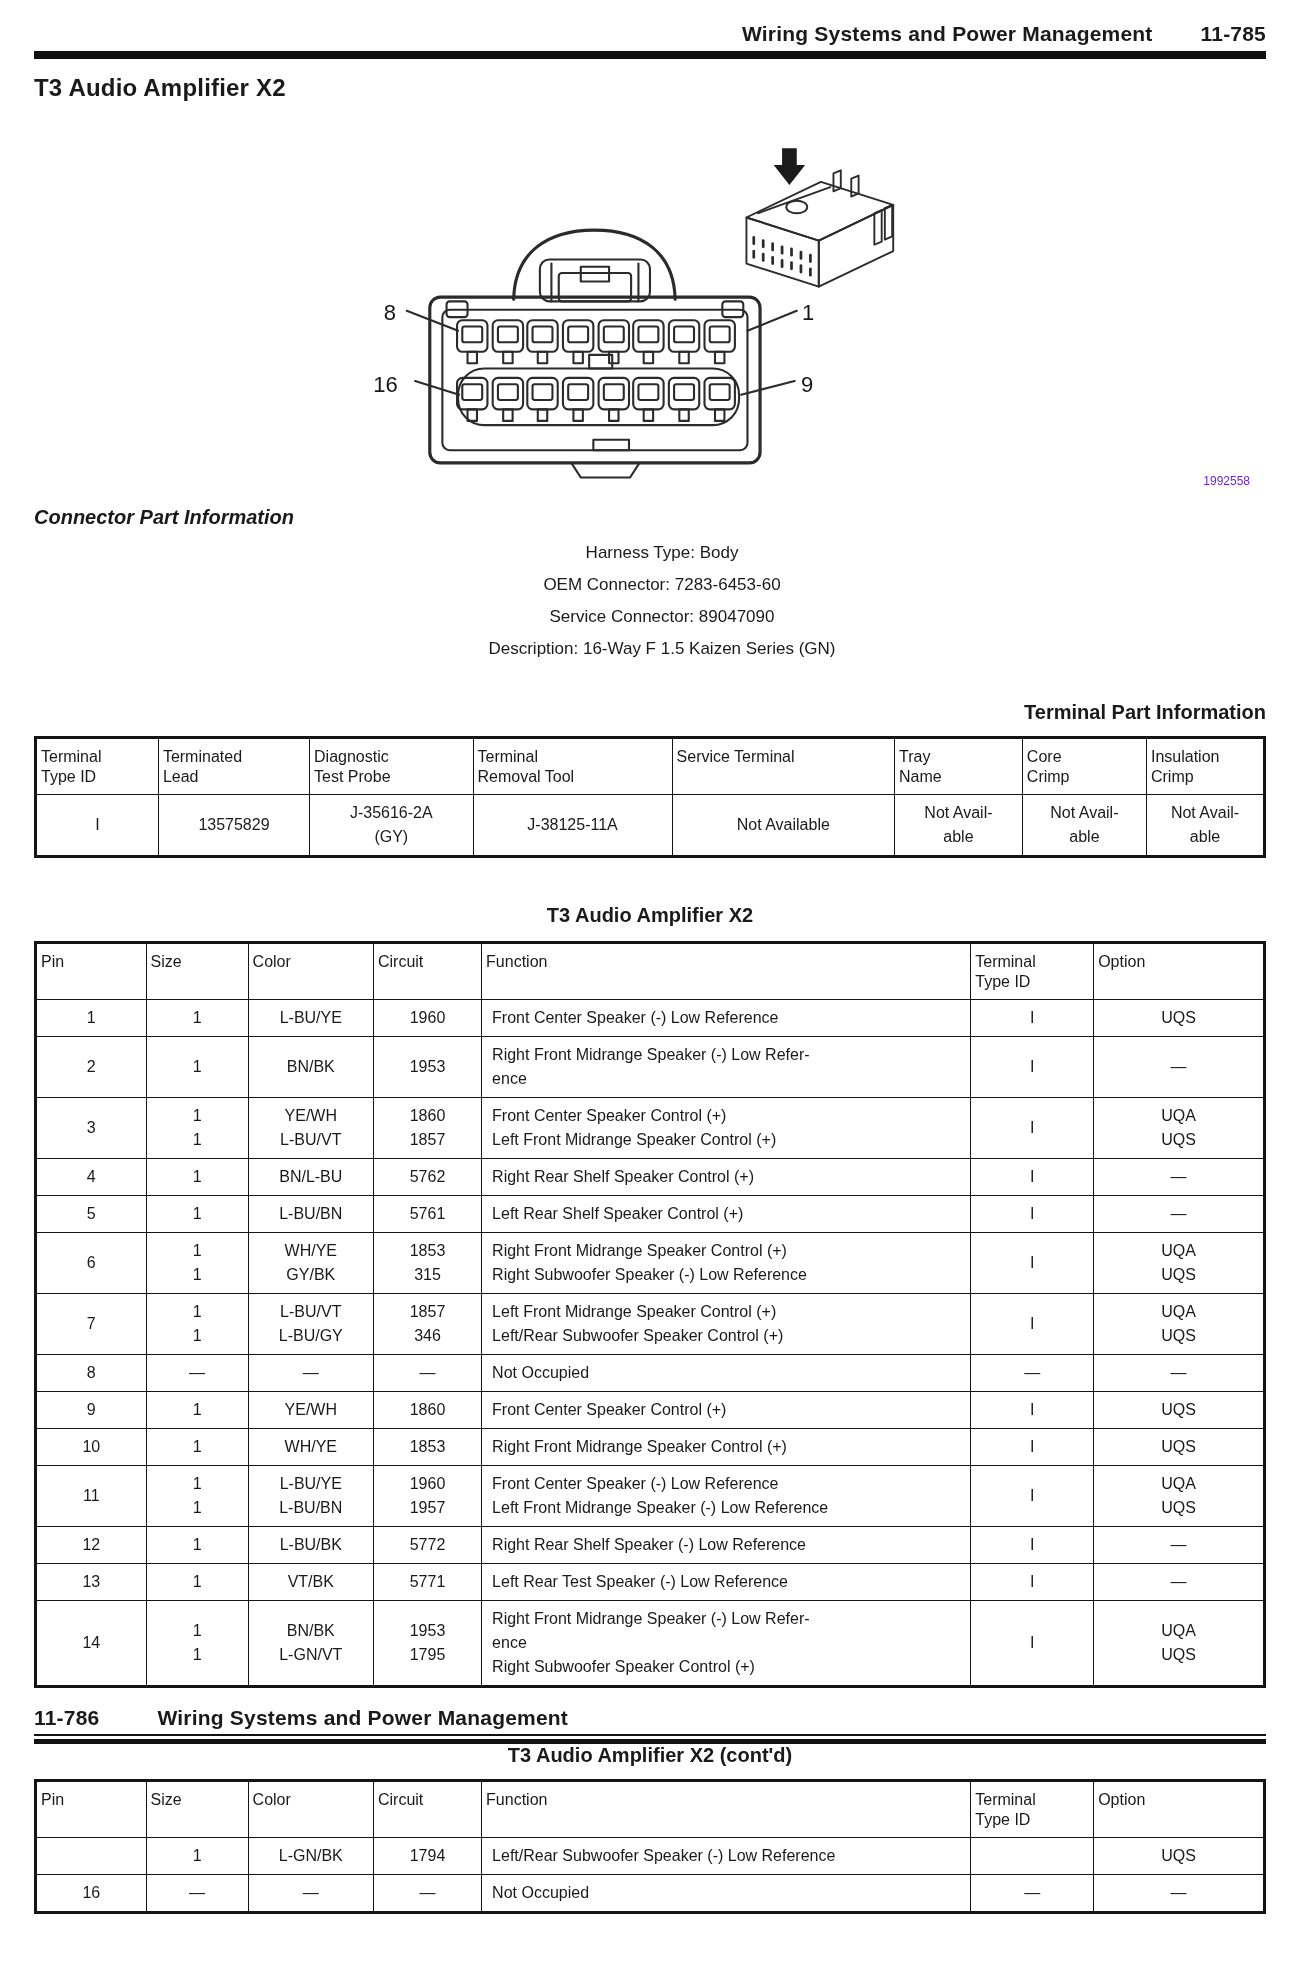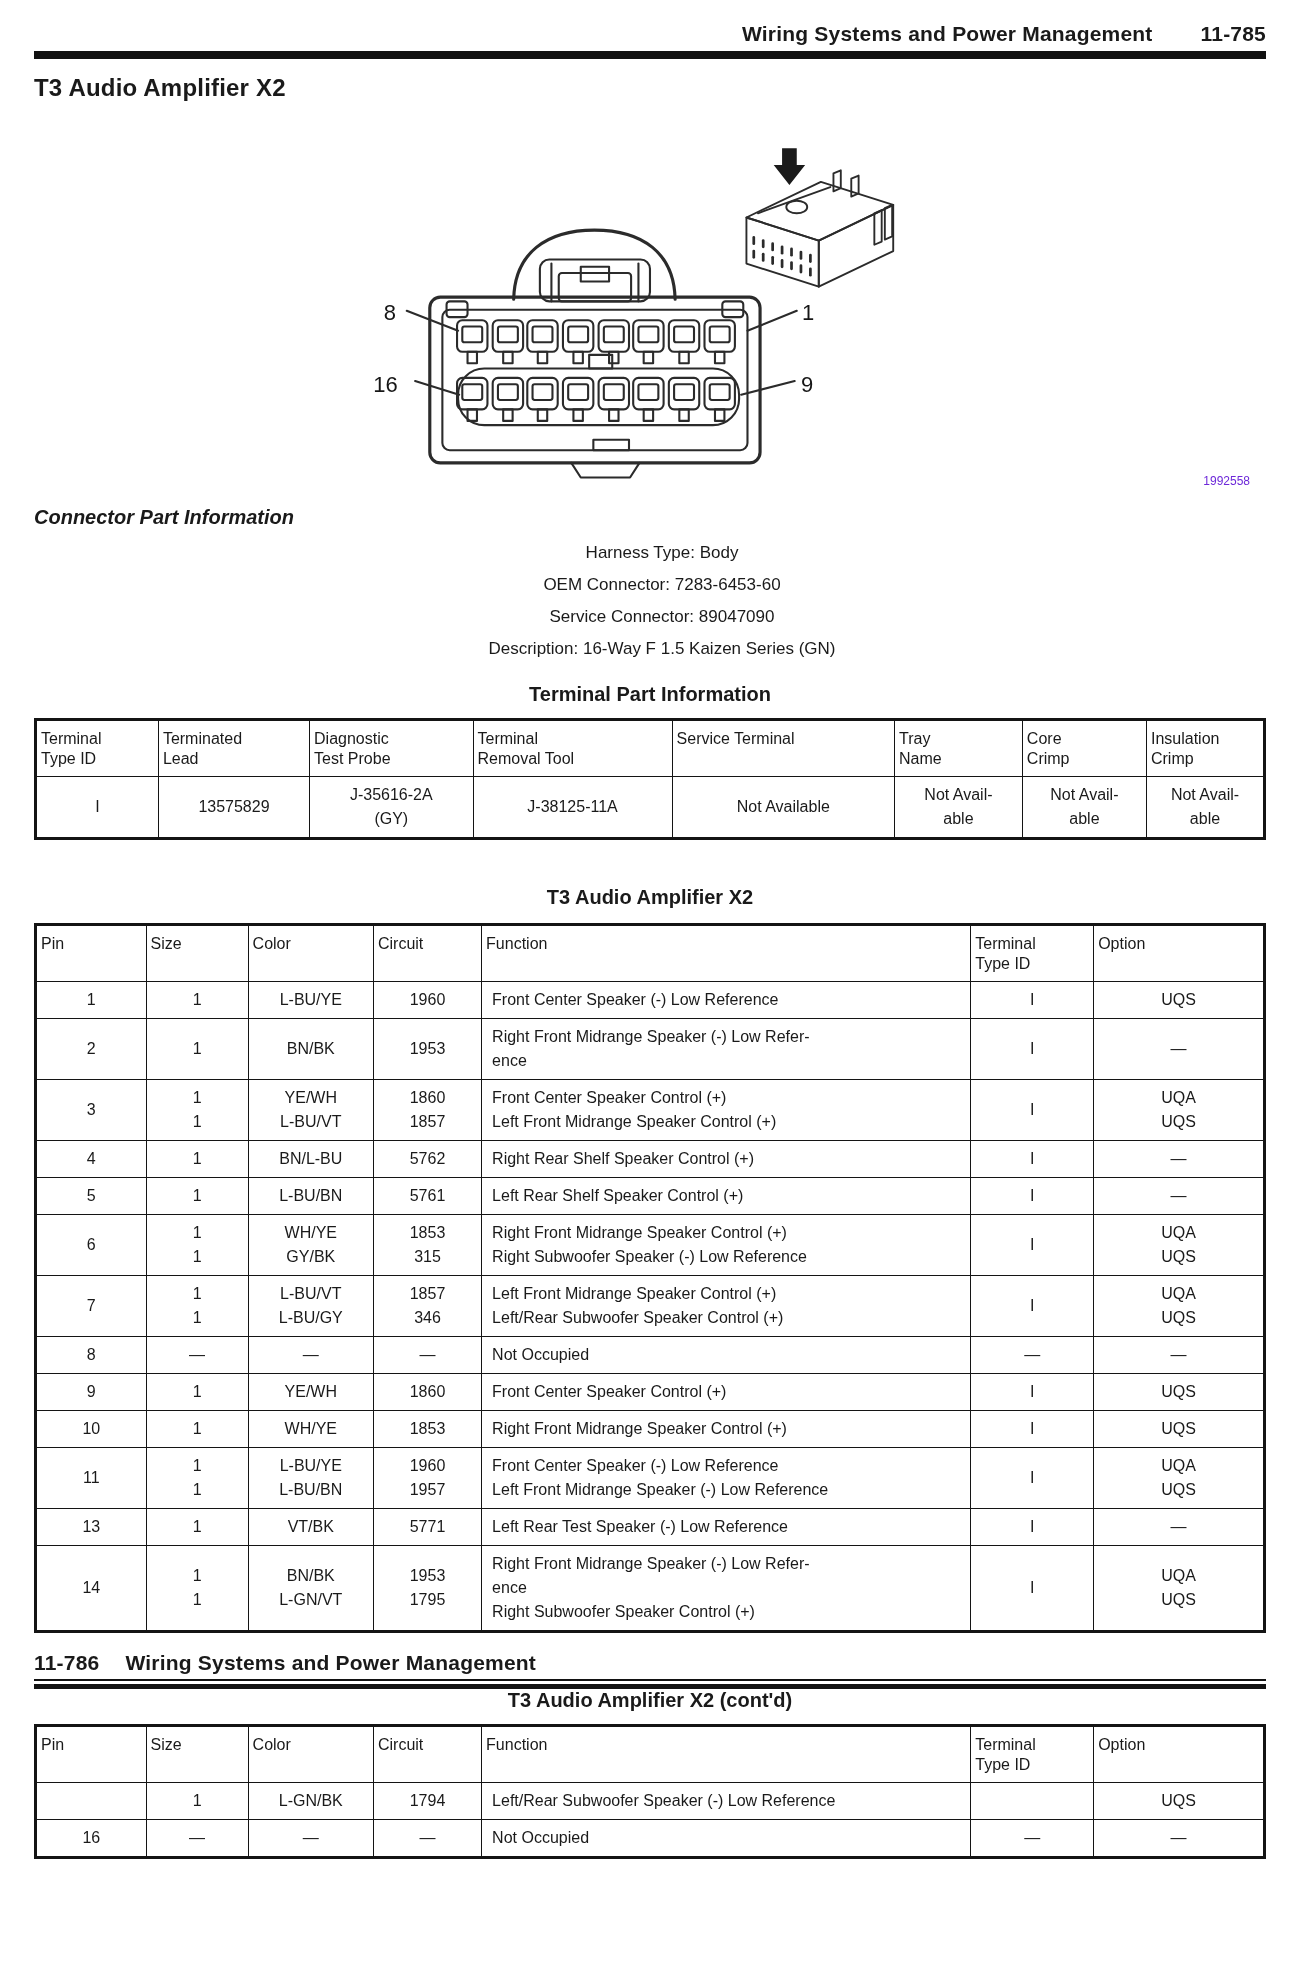--- a/index.html
+++ b/index.html
@@ -12,35 +12,35 @@
     padding-top:10px;font-weight:700;font-size:21px;letter-spacing:.2px;}
   .rule-top{margin-top:5px;height:8px;background:#111;}
   h1.section-title{margin:15px 0 0;font-size:24px;font-weight:700;letter-spacing:.2px;}
   .fig{position:relative;height:392px;}
   .fig svg{position:absolute;left:322px;top:40px;}
   .imgnum{position:absolute;right:16px;bottom:6px;font-size:12px;color:#6d28d9;}
   h2.cpi-h{margin:12px 0 0;font-size:20px;font-weight:700;font-style:italic;}
   .cpi-lines{margin:14px 0 0 24px;text-align:center;}
   .cpi-lines p{margin:0 0 12px;font-size:17px;}
   .tbl-title{text-align:center;font-weight:700;font-size:20px;margin:0;}
-  .tpi-title{margin-top:24px;}
+  .tpi-title{margin-top:42px;text-align:right;}
   .main-title{margin-top:46px;}
   .contd-title{}
   table.dtable{width:100%;border-collapse:collapse;table-layout:fixed;
     border:3px solid #141414;}
   table.dtable.tpi{margin-top:12px;}
   table.dtable.main{margin-top:14px;}
   table.dtable.contd{margin-top:12px;}
   .dtable th,.dtable td{border:1.6px solid #141414;white-space:pre-line;
     font-size:16px;overflow:hidden;}
   .dtable th{font-weight:400;vertical-align:top;text-align:left;
     padding:8px 4px 6px;line-height:1.28;}
   .dtable td{vertical-align:middle;text-align:center;padding:6px 5px;line-height:1.5;}
   .dtable td.left{text-align:left;padding-left:10px;}
-  .foot-head{display:flex;align-items:baseline;gap:26px;margin-top:18px;
+  .foot-head{display:flex;align-items:baseline;gap:58px;margin-top:18px;
     font-weight:700;font-size:21px;letter-spacing:.2px;}
   .rule-bottom{margin-top:4px;border-top:2.5px solid #121212;
     border-bottom:5px solid #121212;height:3px;}
 </style>
 </head>
 <body>
 
 <div class="page">
 
   <header class="pagehead">
@@ -340,20 +340,29 @@
 L-BU/BN</td>
           <td>1960
 1957</td>
           <td class="left">Front Center Speaker (-) Low Reference
 Left Front Midrange Speaker (-) Low Reference</td>
           <td>I</td>
           <td>UQA
 UQS</td>
         </tr>
         <tr>
+          <td>12</td>
+          <td>1</td>
+          <td>L-BU/BK</td>
+          <td>5772</td>
+          <td class="left">Right Rear Shelf Speaker (-) Low Reference</td>
+          <td>I</td>
+          <td>—</td>
+        </tr>
+        <tr>
           <td>13</td>
           <td>1</td>
           <td>VT/BK</td>
           <td>5771</td>
           <td class="left">Left Rear Test Speaker (-) Low Reference</td>
           <td>I</td>
           <td>—</td>
         </tr>
         <tr>
           <td>14</td>

